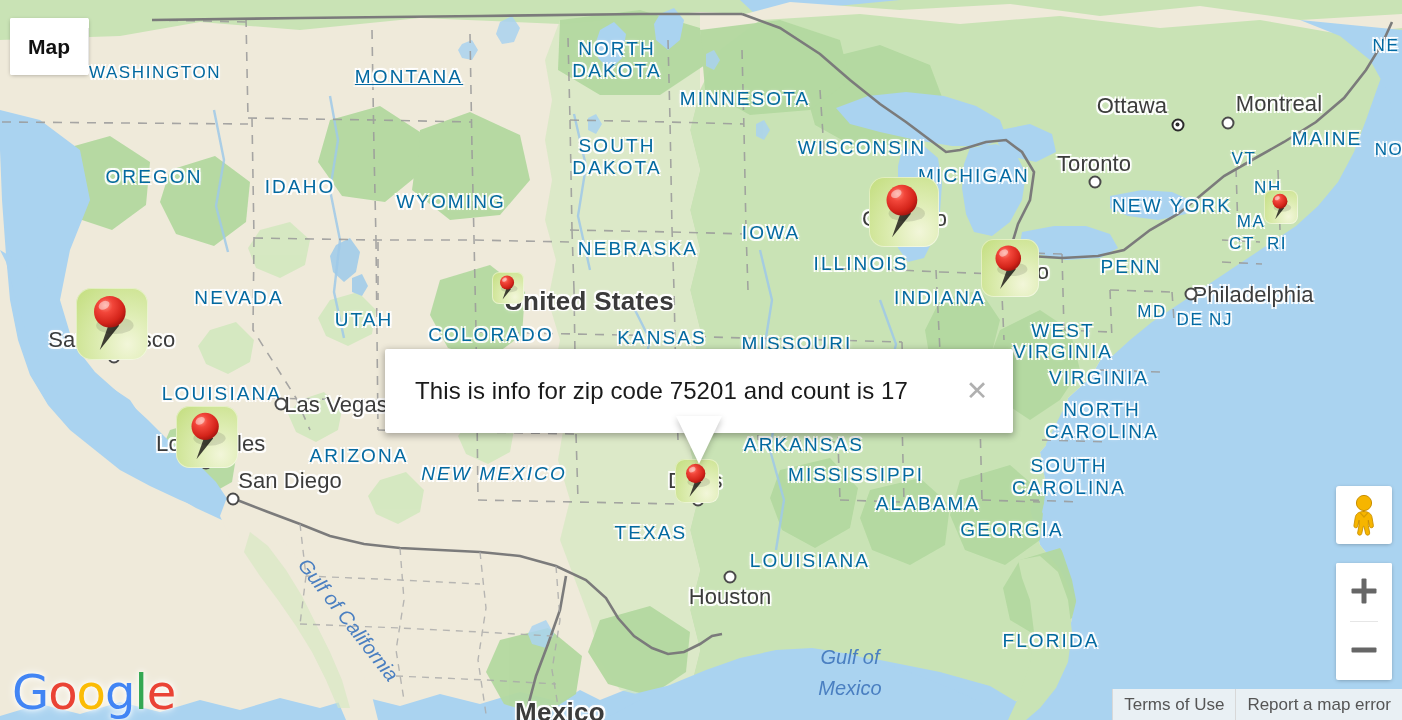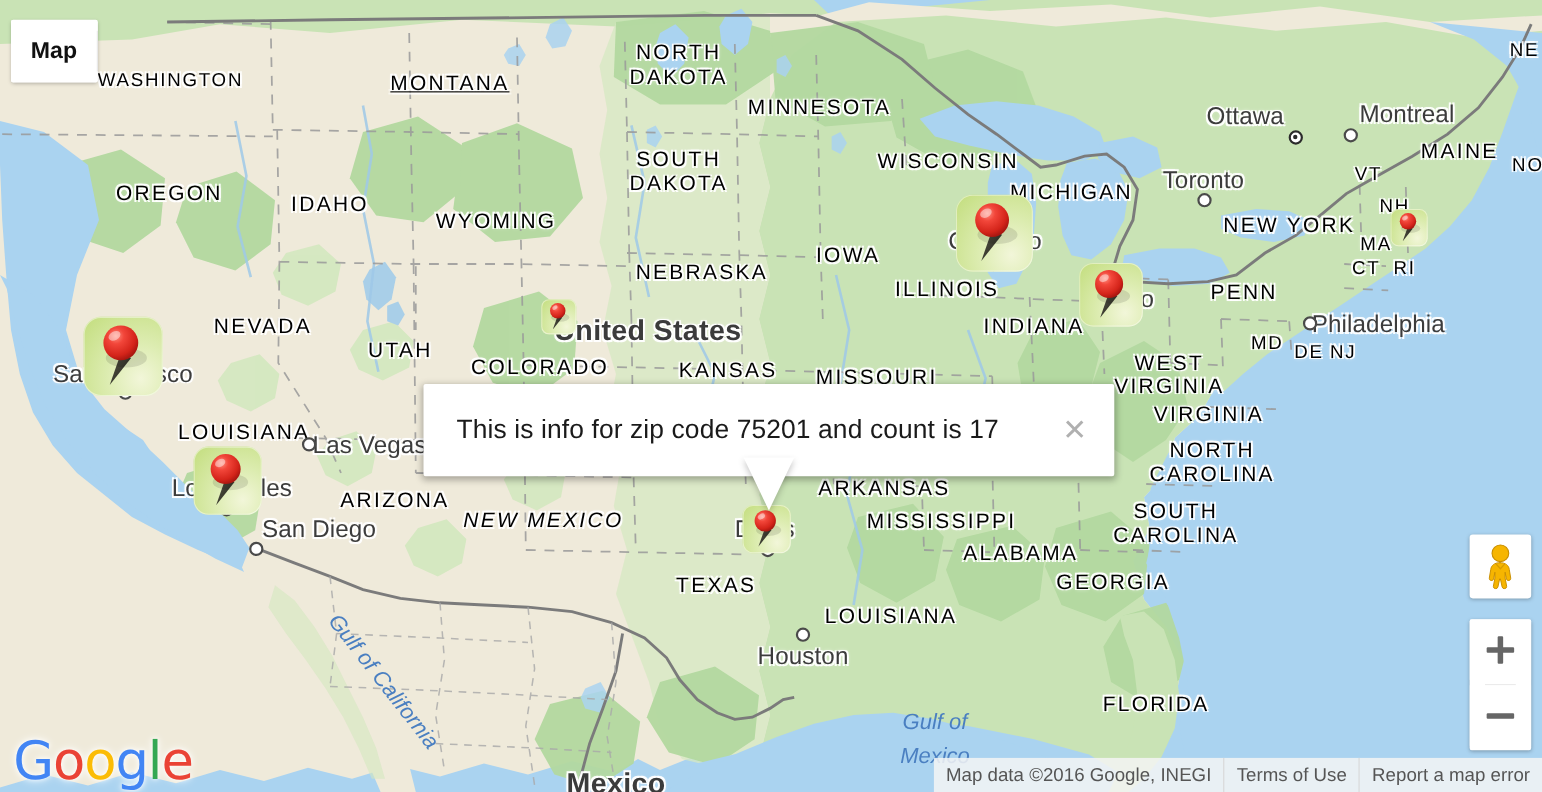--- a/index.html
+++ b/index.html
@@ -29,21 +29,21 @@
     pointer-events: none;
     transform: translate(-50%, -50%);
     text-shadow:
       -1.6px -1.6px 0 rgba(255,255,255,.95),
        1.6px -1.6px 0 rgba(255,255,255,.95),
       -1.6px  1.6px 0 rgba(255,255,255,.95),
        1.6px  1.6px 0 rgba(255,255,255,.95),
        0 0 4px rgba(255,255,255,.95);
   }
   .lbl-state {
-    color: #000000;
+    color: #0369a1;
     font-size: 19px;
     letter-spacing: 2.1px;
     font-weight: 400;
   }
   .lbl-state.small { font-size: 17px; letter-spacing: 1.6px; }
   .lbl-country {
     color: #3b3b3b;
     font-size: 26px;
     font-weight: 700;
     letter-spacing: .3px;
@@ -847,20 +847,19 @@
   <div id="google-logo">
       <span style="color: rgb(66, 133, 244);">G</span>
       <span style="color: rgb(234, 67, 53);">o</span>
       <span style="color: rgb(251, 188, 5);">o</span>
       <span style="color: rgb(66, 133, 244);">g</span>
       <span style="color: rgb(52, 168, 83);">l</span>
       <span style="color: rgb(234, 67, 53);">e</span>
     </div>
 
   <div id="attribution">
-    <span class="attr-item">Map data ©2016 Google, INEGI</span>
     <span class="attr-sep"></span>
     <a class="attr-item attr-link">Terms of Use</a>
     <span class="attr-sep"></span>
     <a class="attr-item attr-link">Report a map error</a>
   </div>
 
 </div>
 
 </body></html>

